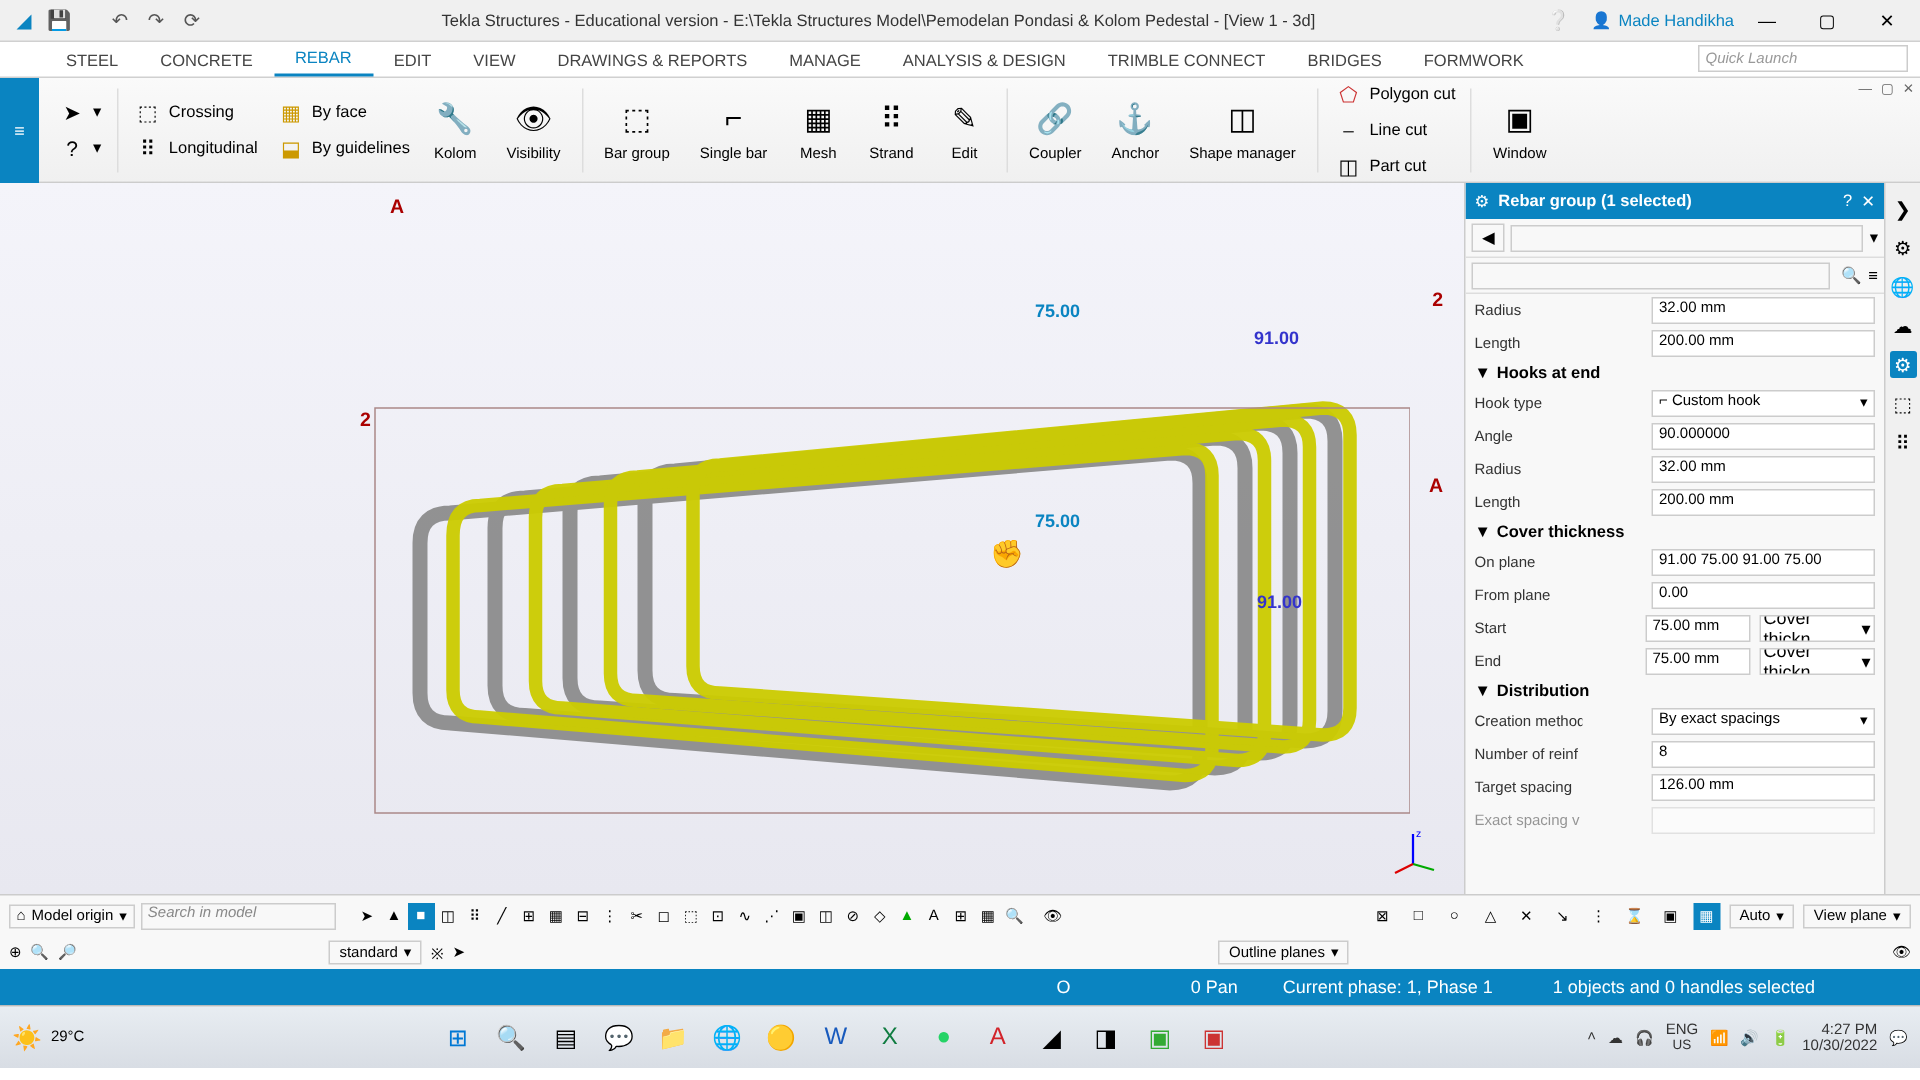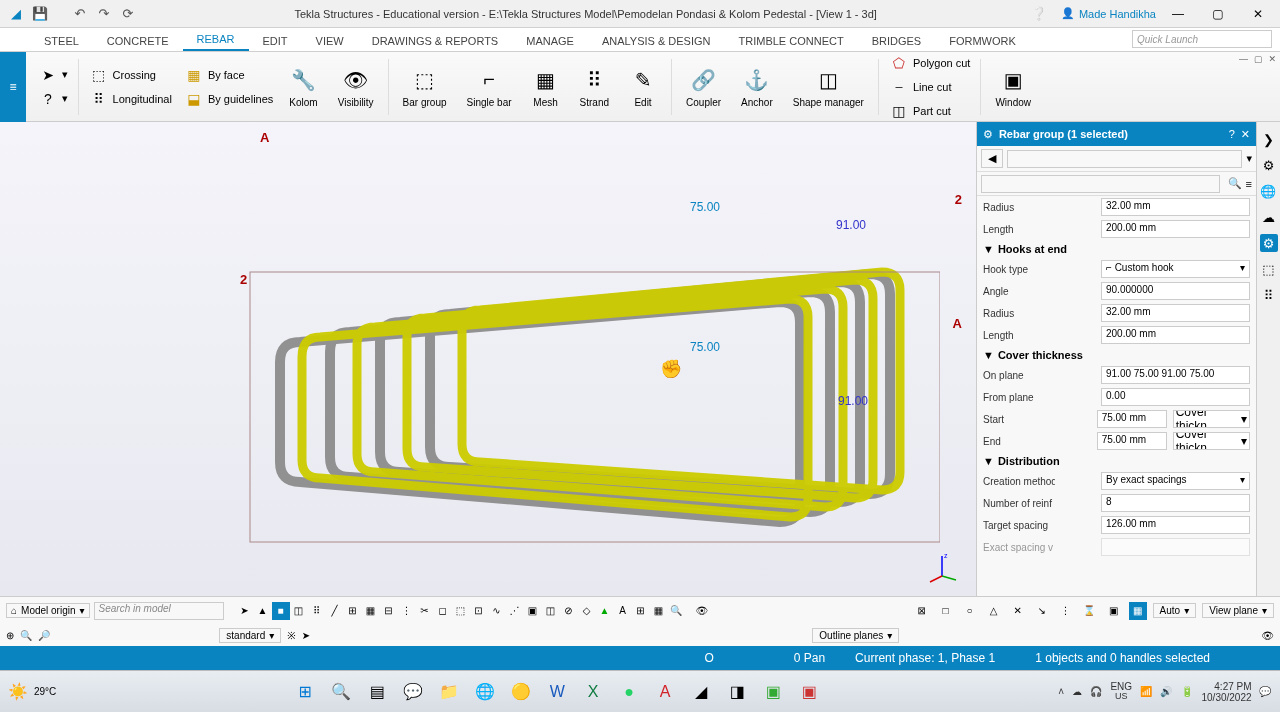--- a/index.html
+++ b/index.html
@@ -28,21 +28,21 @@
 .rg-row { display: flex; align-items: center; gap: 4px; padding: 2px 0; cursor: pointer; font-size: 11px; }
 .rg-icon { width: 20px; height: 20px; display: flex; align-items: center; justify-content: center; font-size: 14px; }
 .ribbon-btn { display: flex; flex-direction: column; align-items: center; justify-content: center; padding: 4px 10px; cursor: pointer; font-size: 10px; gap: 3px; }
 .ribbon-btn .big-icon { width: 28px; height: 28px; display: flex; align-items: center; justify-content: center; font-size: 20px; }
 .sep { width: 1px; height: 56px; background: #ddd; margin: 0 4px; }
 
 .ribbon-winctl { position: absolute; right: 4px; top: 2px; display: flex; gap: 6px; font-size: 9px; color: #666; }
 
 .main { display: flex; height: 474px; position: relative; }
 .viewport { flex: 1; background: linear-gradient(#f4f4fa,#e8e8f0); position: relative; overflow: hidden; }
-.dim-label { position: absolute; color: #0a84c1; font-size: 12px; font-weight: normal; }
+.dim-label { position: absolute; color: #0a84c1; font-size: 12px; font-weight: bold; }
 .view-label { position: absolute; font-size: 13px; font-weight: bold; }
 .axis { position: absolute; right: 18px; bottom: 12px; width: 32px; height: 32px; }
 .cursor-hand { position: absolute; left: 660px; top: 236px; font-size: 18px; }
 
 .rebar-svg { position: absolute; left: 220px; top: 60px; width: 720px; height: 380px; }
 
 .prop-panel { width: 280px; background: #f8f8f8; border-left: 1px solid #ccc; display: flex; flex-direction: column; font-size: 11px; overflow-y: auto; }
 .panel-hdr { height: 24px; background: #0a84c1; color: #fff; display: flex; align-items: center; padding: 0 6px; gap: 6px; }
 .panel-sub { height: 26px; display: flex; align-items: center; padding: 0 4px; gap: 4px; border-bottom: 1px solid #ddd; }
 .panel-sub .sel { flex: 1; border: 1px solid #ccc; height: 18px; }

